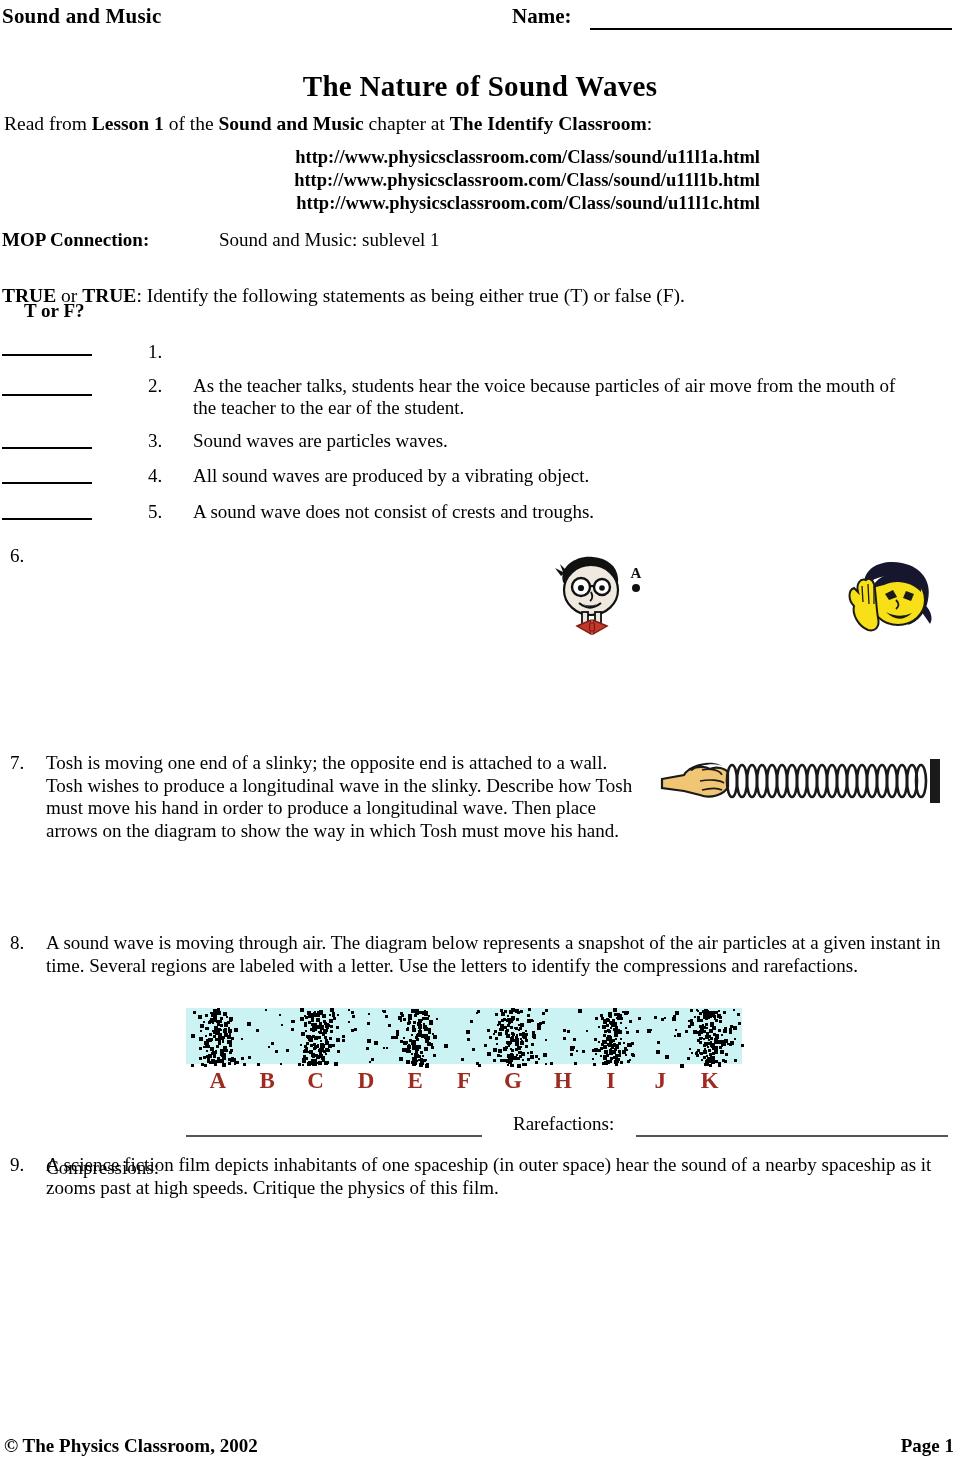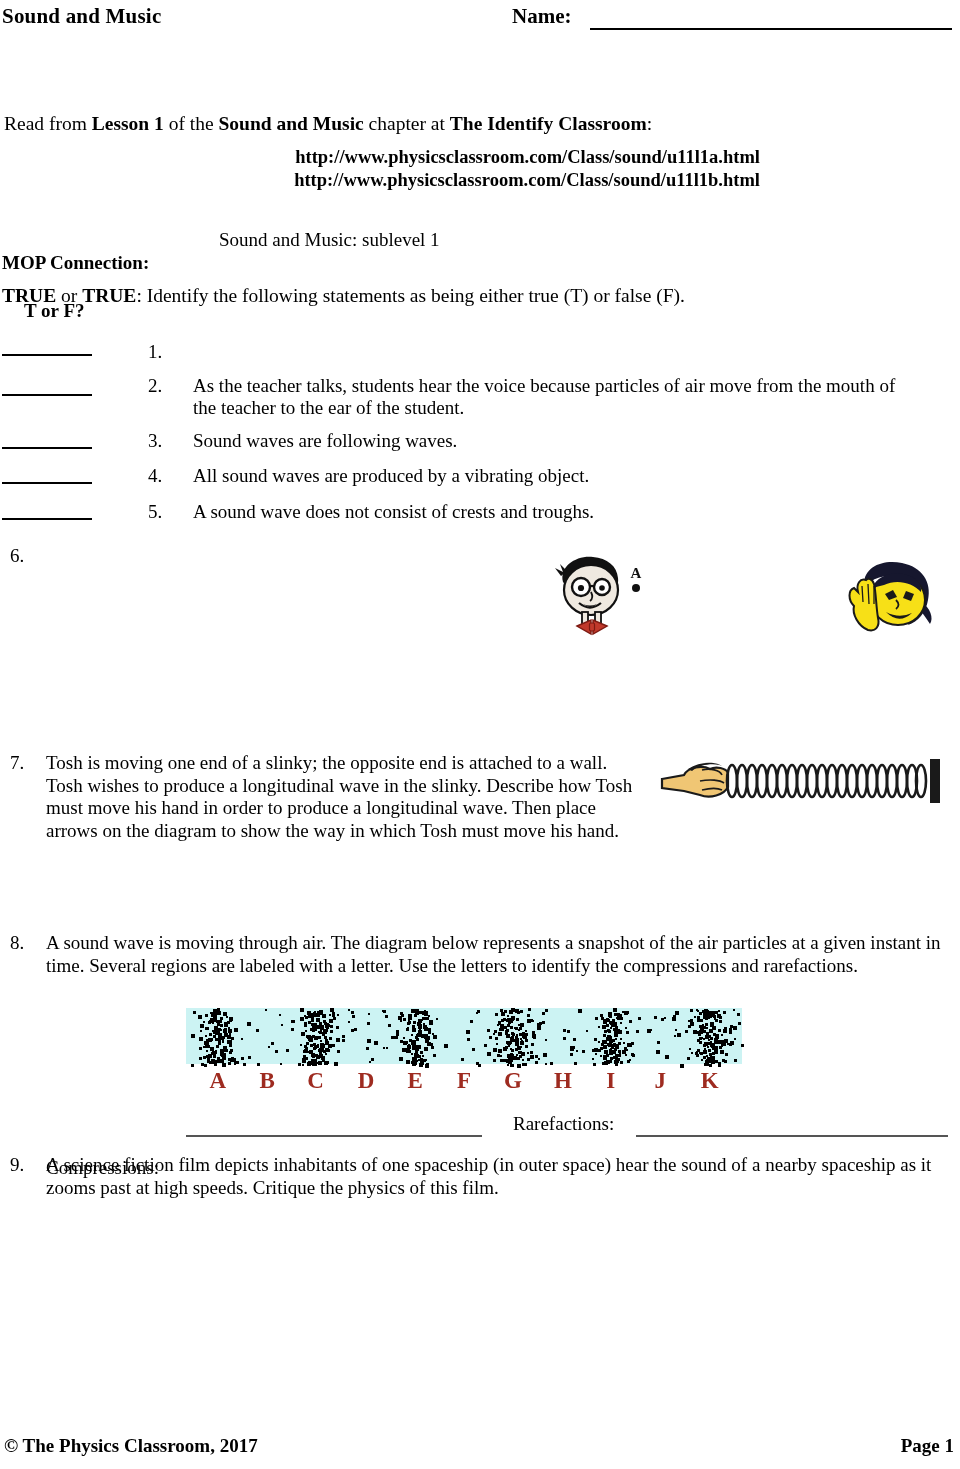--- a/index.html
+++ b/index.html
@@ -90,21 +90,20 @@
   }
   .urls div { white-space: nowrap; }
 
   
   .mop-label {
     position: absolute;
     top: 229px;
     left: 2px;
     font-size: 19px;
     font-weight: bold;
-    margin-top: 23px;
   }
   .mop-value {
     position: absolute;
     top: 229px;
     left: 219px;
     font-size: 19px;
   }
 
   
   .tf-head {
@@ -220,49 +219,51 @@
 <body>
 
 <div class="page">
 
   <div class="hdr">
     <div class="hdr-left">Sound and Music</div>
     <div class="hdr-name">Name:</div>
     <div class="hdr-rule"></div>
   </div>
 
+  <div class="title">The Nature of Sound Waves</div>
 
   <div class="readfrom">
     <span>Read from </span><b>Lesson 1</b><span> of the </span><b>Sound and Music</b><span> chapter at </span><b>The Identify Classroom</b><span>:</span>
   </div>
 
   <div class="urls">
     <div>http://www.physicsclassroom.com/Class/sound/u11l1a.html</div>
     <div>http://www.physicsclassroom.com/Class/sound/u11l1b.html</div>
+    <div>http://www.physicsclassroom.com/Class/sound/u11l1c.html</div>
   </div>
 
   <div class="mop-label">MOP Connection:</div>
   <div class="mop-value">Sound and Music:  sublevel 1</div>
 
   <div class="tf-head">
     <b>TRUE</b><span> or </span><b>TRUE</b><span>:  Identify the following statements as being either true (T) or false (F).</span>
   </div>
 
   <div class="tf-col-label">T or F?</div>
 
   <div class="tf-blank" style="top:354px;"></div>
   <div class="tf-num" style="top:341px; left:148px;">1.</div>
 
   <div class="tf-blank" style="top:394px;"></div>
   <div class="tf-num" style="top:375px; left:148px;">2.</div>
   <div class="tf-text" style="top:375px; width:730px;">As the teacher talks, students hear the voice because particles of air move from the mouth of the teacher to the ear of the student.</div>
 
   <div class="tf-blank" style="top:447px;"></div>
   <div class="tf-num" style="top:430px; left:148px;">3.</div>
-  <div class="tf-text" style="top:430px;">Sound waves are following waves.</div>
+  <div class="tf-text" style="top:430px;">Sound waves are particles waves.</div>
 
   <div class="tf-blank" style="top:482px;"></div>
   <div class="tf-num" style="top:465px; left:148px;">4.</div>
   <div class="tf-text" style="top:465px;">All sound waves are produced by a vibrating object.</div>
 
   <div class="tf-blank" style="top:518px;"></div>
   <div class="tf-num" style="top:501px; left:148px;">5.</div>
   <div class="tf-text" style="top:501px;">A sound wave does not consist of crests and troughs.</div>
 
   <div class="q6-num">6.</div>
@@ -1346,16 +1347,16 @@
     </div>
 
   <div class="cr-comp-label">Compressions:</div>
   <div class="cr-comp-rule"></div>
   <div class="cr-rare-label">Rarefactions:</div>
   <div class="cr-rare-rule"></div>
 
   <div class="q9-num">9.</div>
   <div class="q9-text">A science fiction film depicts inhabitants of one spaceship (in outer space) hear the sound of a nearby spaceship as it zooms past at high speeds. Critique the physics of this film.</div>
 
-  <div class="footer-left">© The Physics Classroom, 2017</div>
+  <div class="footer-left">© The Physics Classroom, 2002</div>
   <div class="footer-right">Page 1</div>
 
 </div>
 
 </body></html>

